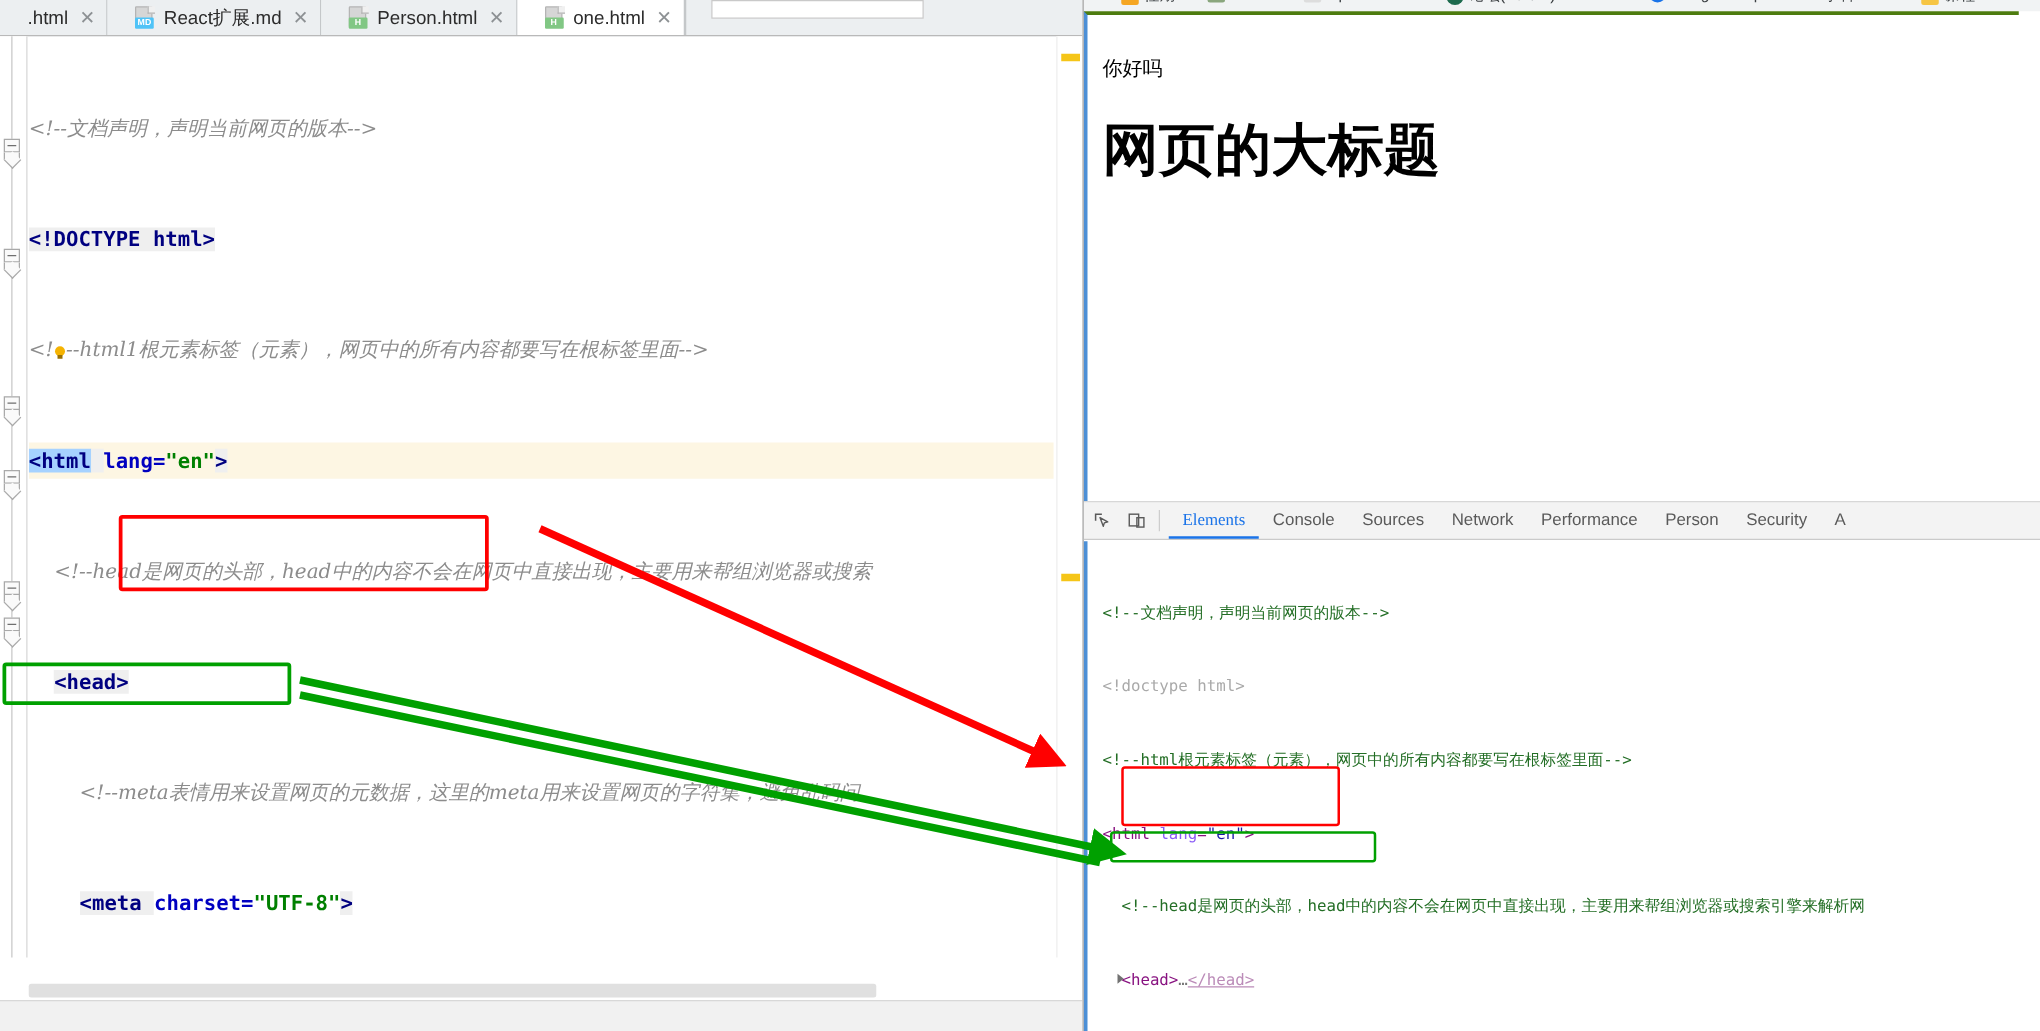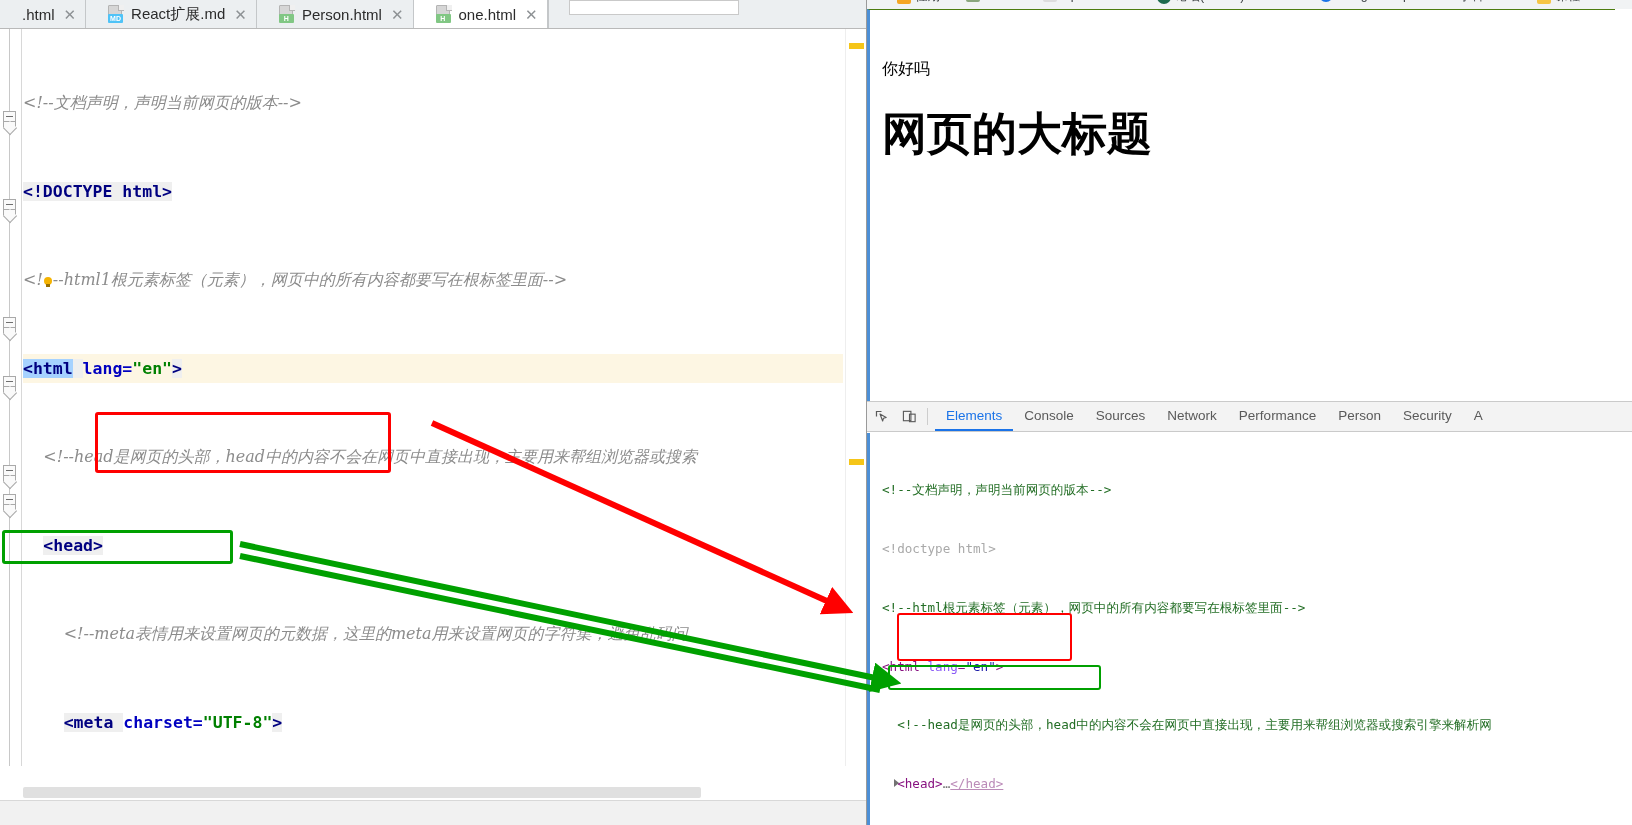--- a/index.html
+++ b/index.html
@@ -176,23 +176,23 @@
   .bm {
     position: absolute; top: -12px;
     display: flex; align-items: center; gap: 4px;
     font-size: 12.5px; color: #3c4043; white-space: nowrap;
   }
   .bm .bicon { width: 14px; height: 14px; border-radius: 2px; display: inline-block; }
 
   #pageview {
     position: absolute; left: 0; top: 9px; width: 748px; height: 392px;
     background: #ffffff;
-    border-top: 1px solid #4d7c0f;
+    border-top: 3px solid #4d7c0f;
     border-left: 3px solid #4c8fd6;
-    padding: 16px 12px;
+    padding: 0 12px;
     overflow: hidden;
   }
   #pv-p { font-size: 16px; color: #000; margin-top: 33px; line-height: 1.2;
           font-family: "DejaVu Sans", sans-serif; }
   #pv-h1 { font-size: 45px; font-weight: bold; color: #000; margin-top: 31px;
            line-height: 1.1; font-family: "DejaVu Sans", sans-serif; }
 
   #devtools {
     position: absolute; left: 0; top: 401px; width: 766px; height: 424px;
     background: #ffffff;
@@ -206,21 +206,21 @@
   .dt-iconbtn {
     width: 28px; height: 28px; display: flex; align-items: center; justify-content: center;
     color: #5a5a5a;
   }
   .dt-sep { width: 1px; height: 17px; background: #cdcdcd; margin: 0 7px 0 4px; }
   .dt-tab {
     height: 29px; padding: 0 11px; display: flex; align-items: center;
     font-size: 13.5px; color: #5a5a5a; white-space: nowrap;
     border-bottom: 2px solid transparent;
   }
-  .dt-tab.active { color: #1a73e8; border-bottom-color: #1a73e8; }
+  .dt-tab.active { color: #1a73e8; border-bottom-color: #1a73e8; font-family: Liberation Serif, serif; }
 
   #dt-tree {
     position: absolute; left: 0; top: 31px; width: 766px; height: 393px;
     padding: 8px 0 0 12px;
     font-family: "DejaVu Sans Mono", "Liberation Mono", monospace;
     font-size: 12.6px; line-height: 19.6px;
     white-space: pre;
     overflow: hidden;
     border-left: 3px solid #4c8fd6;
   }

